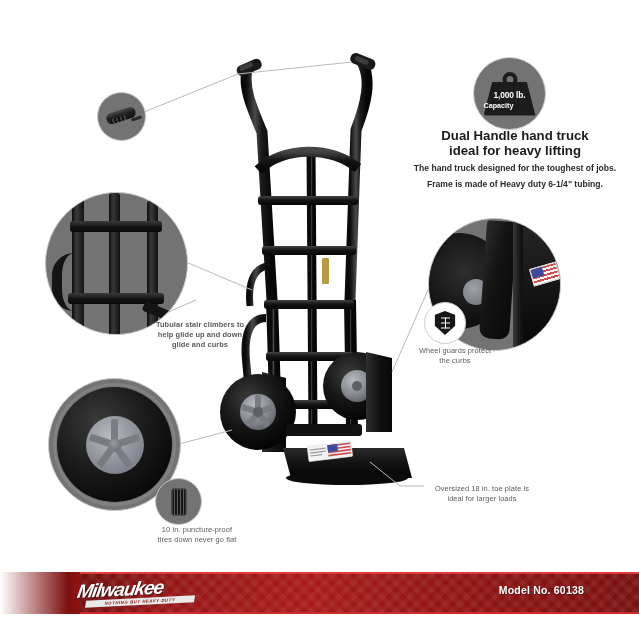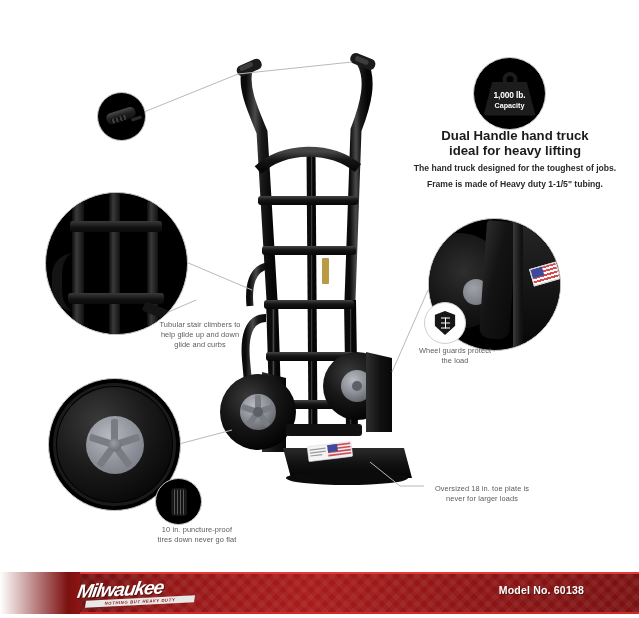--- a/index.html
+++ b/index.html
@@ -17,21 +17,21 @@
   #stage {
     position: relative;
     width: 639px;
     height: 618px;
     background: #ffffff;
   }
   .circle-outline {
     position: absolute;
     border-radius: 50%;
     border: 1px solid #c9c9c9;
-    background: #000000;
+    background: #737373;
     overflow: hidden;
   }
   .caption {
     position: absolute;
     color: #5a5a5a;
     font-size: 7.4px;
     line-height: 10px;
     text-align: center;
     letter-spacing: 0.1px;
   }
@@ -70,21 +70,21 @@
     left: 0; right: 0; top: 18px;
     text-align: center;
     color: #fff;
     font-size: 8.4px;
     font-weight: bold;
     letter-spacing: -0.1px;
   }
   .weight-line2 {
     position: absolute;
     left: 0; right: 0; top: 29px;
-    text-align: center;
+    text-align: left;
     color: #fff;
     font-size: 7.2px;
     font-weight: bold;
   }
   #headline {
     position: absolute;
     left: 400px; top: 128px;
     width: 230px;
     text-align: center;
     color: #1b1b1b;
@@ -541,37 +541,37 @@
       <div class="weight-line1">1,000 lb.</div>
       <div class="weight-line2">Capacity</div>
     </div>
   </div>
 
   <div id="headline">
     <div>Dual Handle hand truck</div>
     <div>ideal for heavy lifting</div>
   </div>
   <div id="subline1">The hand truck designed for the toughest of jobs.</div>
-  <div id="subline2">Frame is made of Heavy duty 1-1/5" tubing.</div>
+  <div id="subline2">Frame is made of Heavy duty 6-1/4" tubing.</div>
 
   <div class="circle-outline" id="grip-circle">
     <div class="grip-handle"></div>
     <div class="grip-tip"></div>
   </div>
 
   <div class="circle-outline" id="stair-circle">
     <div class="sc-rail sc-v1"></div>
     <div class="sc-rail sc-v2"></div>
     <div class="sc-rail sc-v3"></div>
     <div class="sc-rail sc-h1"></div>
     <div class="sc-rail sc-h2"></div>
     <div class="sc-curve"></div>
     <div class="sc-foot"></div>
   </div>
-  <div class="caption" style="left:130px; top:320px; width:140px;">
+  <div class="caption" style="left:130px; top:320px; width:140px;font-weight:bold;">
     <div>Tubular stair climbers to</div>
     <div>help glide up and down</div>
     <div>glide and curbs</div>
   </div>
 
   <div class="circle-outline" id="tire-circle">
     <div class="tire-outer">
       <div class="tire-inner">
         <div class="spoke" style="transform:rotate(0deg);"></div>
         <div class="spoke" style="transform:rotate(72deg);"></div>
@@ -602,26 +602,26 @@
       <div class="stripes"></div>
       <div class="canton"></div>
     </div>
   </div>
 
   <div class="circle-outline" id="shield-circle">
     <div class="shield"></div>
   </div>
   <div class="caption" style="left:395px; top:346px; width:120px;">
     <div>Wheel guards protect</div>
-    <div>the load</div>
+    <div>the curbs</div>
   </div>
 
   <div class="caption" style="left:408px; top:484px; width:148px;">
     <div>Oversized 18 in.  toe plate is</div>
-    <div>never for larger loads</div>
+    <div>ideal for larger loads</div>
   </div>
 
   <div id="footer">
     <div id="footer-bar"></div>
     <div id="footer-left-fade"></div>
     <div id="logo">
       <div id="logo-word">Milwaukee</div>
       <div id="logo-tagline">NOTHING BUT HEAVY DUTY</div>
     </div>
     <div id="model-no">Model No. 60138</div>

